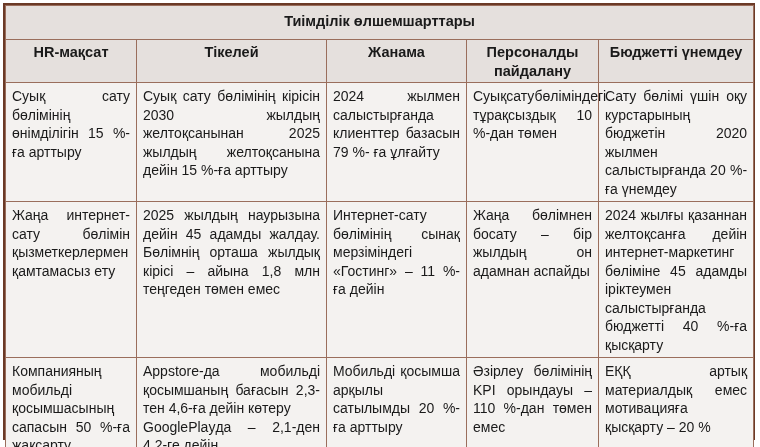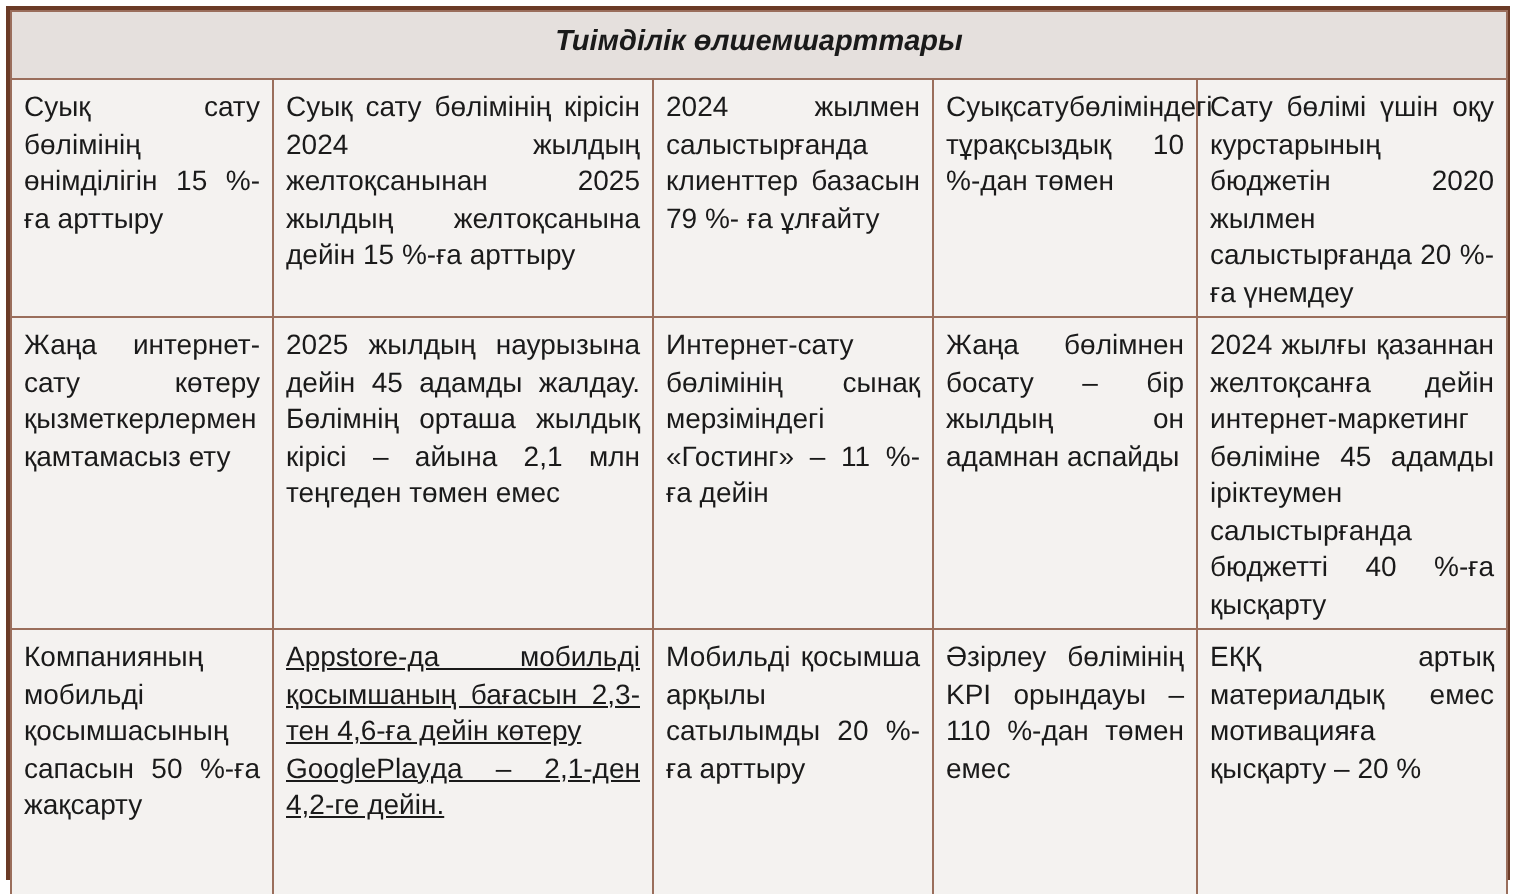--- a/index.html
+++ b/index.html
@@ -28,65 +28,71 @@
     text-align-last: left;
   }
   tr.title-row th {
     background: #e5e0dd;
     font-weight: bold;
     text-align: center;
     text-align-last: center;
     height: 25px;
     padding: 6px 6px 2px 6px;
     font-size: 14.5px;
-    font-style: italic;
   }
   tr.header-row th {
     background: #e5e0dd;
     font-weight: bold;
     text-align: center;
     text-align-last: center;
     height: 33px;
     padding: 3px 6px 2px 6px;
     font-size: 14.5px;
   }
   tr.body-row td { background: #f4f2f0; }
   tr.r1 td { height: 83px; }
   tr.r2 td { height: 123px; }
   tr.r3 td { height: 140px; }
-  .cell-line { display: block; text-decoration: underline; }
+  .cell-line { display: block; }
 </style>
 </head>
 <body>
 
 <div class="table-wrap">
   <table>
     <colgroup>
       <col style="width:131px">
       <col style="width:190px">
       <col style="width:140px">
       <col style="width:132px">
       <col style="width:155px">
     </colgroup>
     <thead>
       <tr class="title-row">
         <th colspan="5">Тиімділік өлшемшарттары</th>
       </tr>
+      <tr class="header-row">
+        <th>HR-мақсат</th>
+        <th>Тікелей</th>
+        <th>Жанама</th>
+        <th>Персоналды пайдалану</th>
+        <th>Бюджетті үнемдеу</th>
+      </tr>
     </thead>
     <tbody>
       <tr class="body-row r1">
         <td>Суық сату бөлімінің өнімділігін 15 %-ға арттыру</td>
-        <td>Суық сату бөлімінің кірісін 2024 жылдың желтоқсанынан 2025 жылдың желтоқсанына дейін 15 %-ға арттыру</td>
+        <td>Суық сату бөлімінің кірісін 2030 жылдың желтоқсанынан 2025 жылдың желтоқсанына дейін 15 %-ға арттыру</td>
         <td>2024 жылмен салыстырғанда клиенттер базасын 79 %- ға ұлғайту</td>
         <td>Суықсатубөліміндегі тұрақсыздық 10 %-дан төмен</td>
         <td>Сату бөлімі үшін оқу курстарының бюджетін 2020 жылмен салыстырғанда 20 %-ға үнемдеу</td>
       </tr>
       <tr class="body-row r2">
-        <td>Жаңа интернет-сату көтеру қызметкерлермен қамтамасыз ету</td>
-        <td>2025 жылдың наурызына дейін 45 адамды жалдау. Бөлімнің орташа жылдық кірісі – айына 2,1 млн теңгеден төмен емес</td>
+        <td>Жаңа интернет-сату бөлімін қызметкерлермен қамтамасыз ету</td>
+        <td>2025 жылдың наурызына дейін 45 адамды жалдау. Бөлімнің орташа жылдық кірісі – айына 1,8 млн теңгеден төмен емес</td>
         <td>Интернет-сату бөлімінің сынақ мерзіміндегі «Гостинг» – 11 %-ға дейін</td>
         <td>Жаңа бөлімнен босату – бір жылдың он адамнан аспайды</td>
         <td>2024 жылғы қазаннан желтоқсанға дейін интернет-маркетинг бөліміне 45 адамды іріктеумен салыстырғанда бюджетті 40 %-ға қысқарту</td>
       </tr>
       <tr class="body-row r3">
         <td>Компанияның мобильді қосымшасының сапасын 50 %-ға жақсарту</td>
         <td>
           <span class="cell-line">Appstore-да мобильді қосымшаның бағасын 2,3-тен 4,6-ға дейін көтеру</span>
           <span class="cell-line">GooglePlayда – 2,1-ден 4,2-ге дейін.</span>
 

